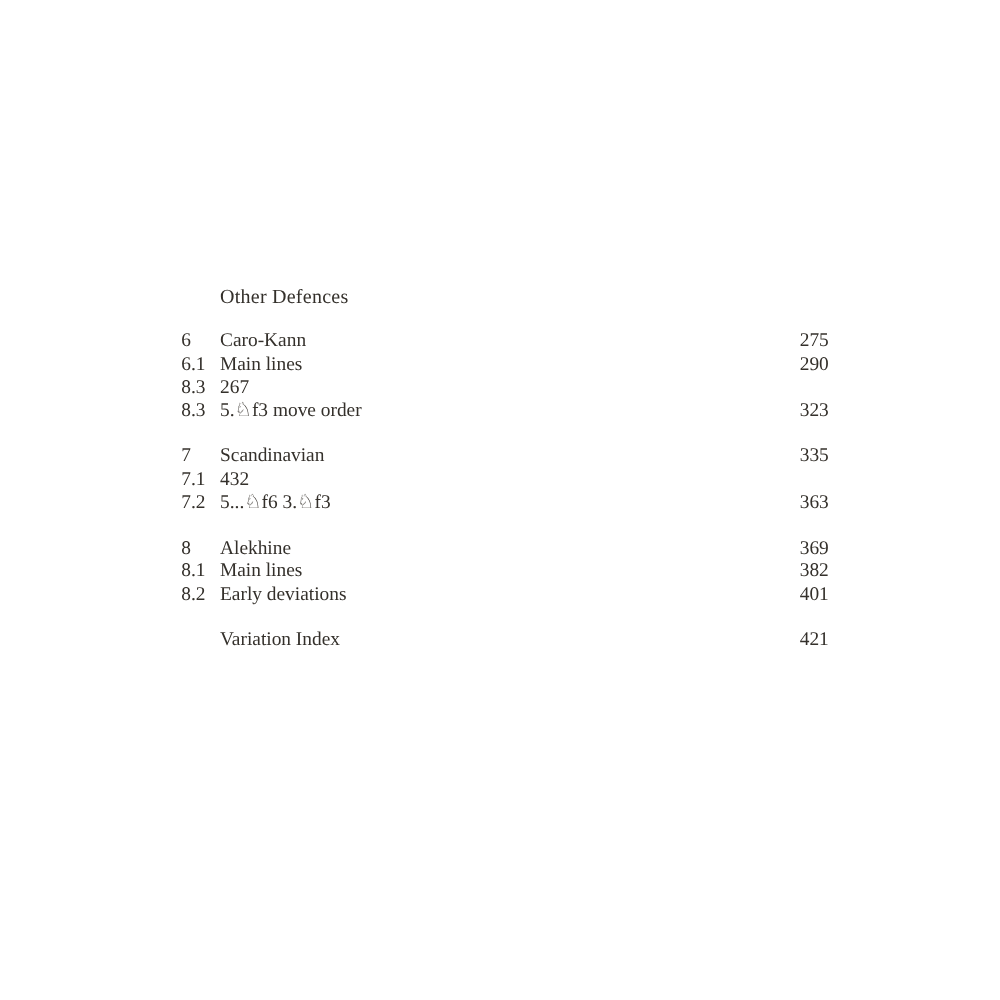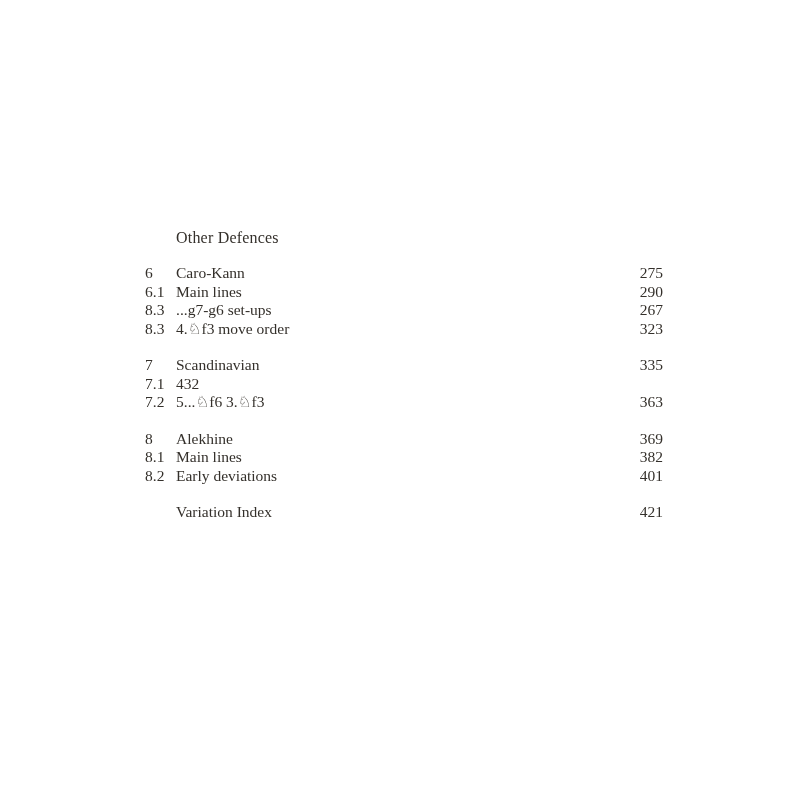--- a/index.html
+++ b/index.html
@@ -65,26 +65,25 @@
       <span class="title">Caro-Kann</span>
       <span class="pagenum">275</span>
     </div>
     <div class="toc-row">
       <span class="num">6.1</span>
       <span class="title">Main lines</span>
       <span class="pagenum">290</span>
     </div>
     <div class="toc-row">
       <span class="num">8.3</span>
-      <span class="title">...g7-g6 set-ups</span>
       <span class="pagenum">267</span>
     </div>
     <div class="toc-row">
       <span class="num">8.3</span>
-      <span class="title">4.♘f3 move order</span>
+      <span class="title">5.♘f3 move order</span>
       <span class="pagenum">323</span>
     </div>
   </div>
 
   <div class="toc-group">
     <div class="toc-row">
       <span class="num">7</span>
       <span class="title">Scandinavian</span>
       <span class="pagenum">335</span>
     </div>

